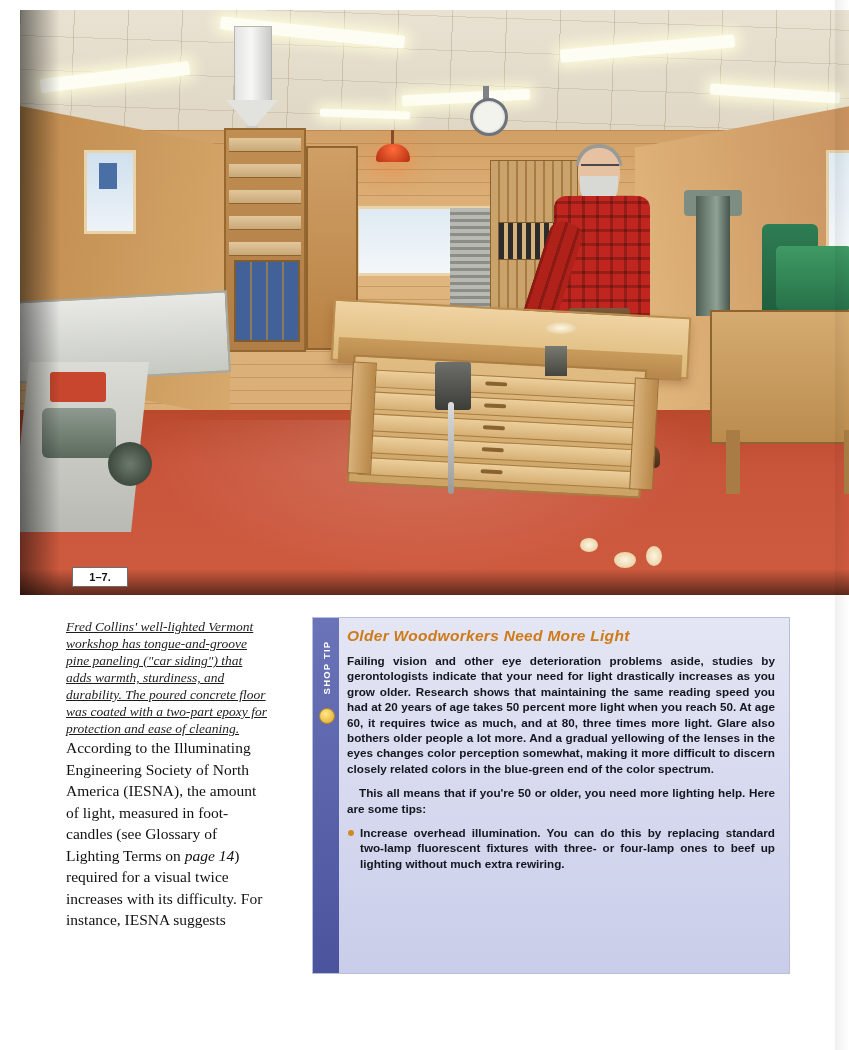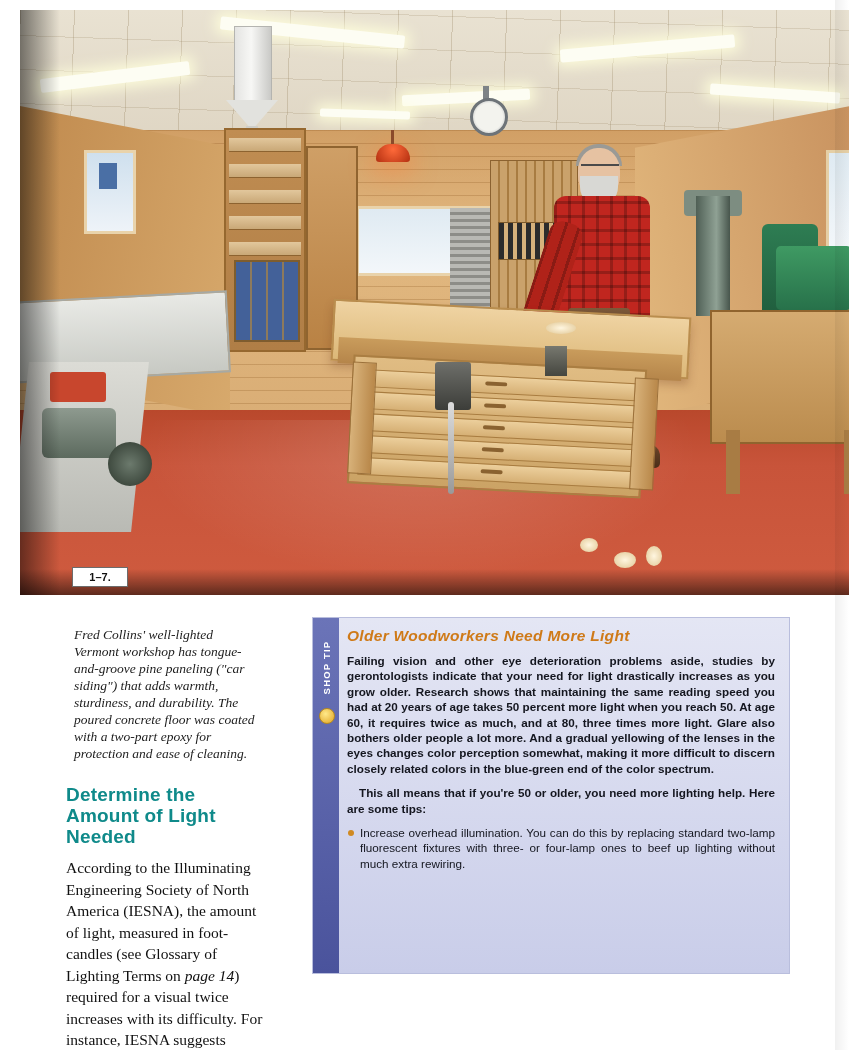--- a/index.html
+++ b/index.html
@@ -381,21 +381,22 @@
     left: 66px;
     top: 618px;
     width: 202px;
   }
   .caption {
     font-family: "Liberation Serif", serif;
     font-style: italic;
     font-size: 13.5px;
     line-height: 17px;
     color: #1c1c1c;
-    margin: 8px;
+    margin: 0;
+    text-decoration: underline;
   }
   .heading {
     margin: 22px 0 10px 0;
     font-family: "Liberation Sans", sans-serif;
     font-weight: bold;
     font-size: 19px;
     line-height: 21px;
     color: #0f8a8a;
     letter-spacing: .2px;
   }
@@ -471,21 +472,21 @@
   .sb-p.indent { text-indent: 12px; }
   .sb-bullet {
     position: relative;
     margin: 0 0 9px 0;
     padding-left: 13px;
     font-family: "Liberation Sans", sans-serif;
     font-size: 11.7px;
     line-height: 15.4px;
     color: #14161f;
     text-align: justify;
-    font-weight: normal;
+    font-weight: bold;
   }
   .sb-bullet:before {
     content: "";
     position: absolute;
     left: 1px; top: 5px;
     width: 6px; height: 6px;
     border-radius: 50%;
     background: #d08a22;
   }
   .right-edge {
@@ -599,21 +600,20 @@
       <div class="shavings" style="left:526px; top:312px; width:30px; height:12px;"></div>
 
       <div class="photo-left-dark"></div>
       <div class="photo-bottom-shadow"></div>
       <div class="photo-label">1–7.</div>
     </div>
   </div>
 
   <div class="col-left">
     <p class="caption">Fred Collins' well-lighted Vermont workshop has tongue-and-groove pine paneling ("car siding") that adds warmth, sturdiness, and durability. The poured concrete floor was coated with a two-part epoxy for protection and ease of cleaning.</p>
-    <h2 class="heading">Determine the Amount of Light Needed</h2>
     <p class="bodytext"><span>According to the Illuminating Engineering Society of North America (IESNA), the amount of light, measured in foot-candles (see Glossary of Lighting Terms on </span><span class="ital">page 14</span><span>) required for a visual twice increases with its difficulty. For instance, IESNA suggests</span></p>
   </div>
 
   <div class="sidebar">
     <div class="tip-tab">
       <div class="tip-tab-text">SHOP TIP</div>
       <div class="tip-bulb"></div>
     </div>
     <div class="sidebar-inner">
       <h3 class="sb-title">Older Woodworkers Need More Light</h3>

